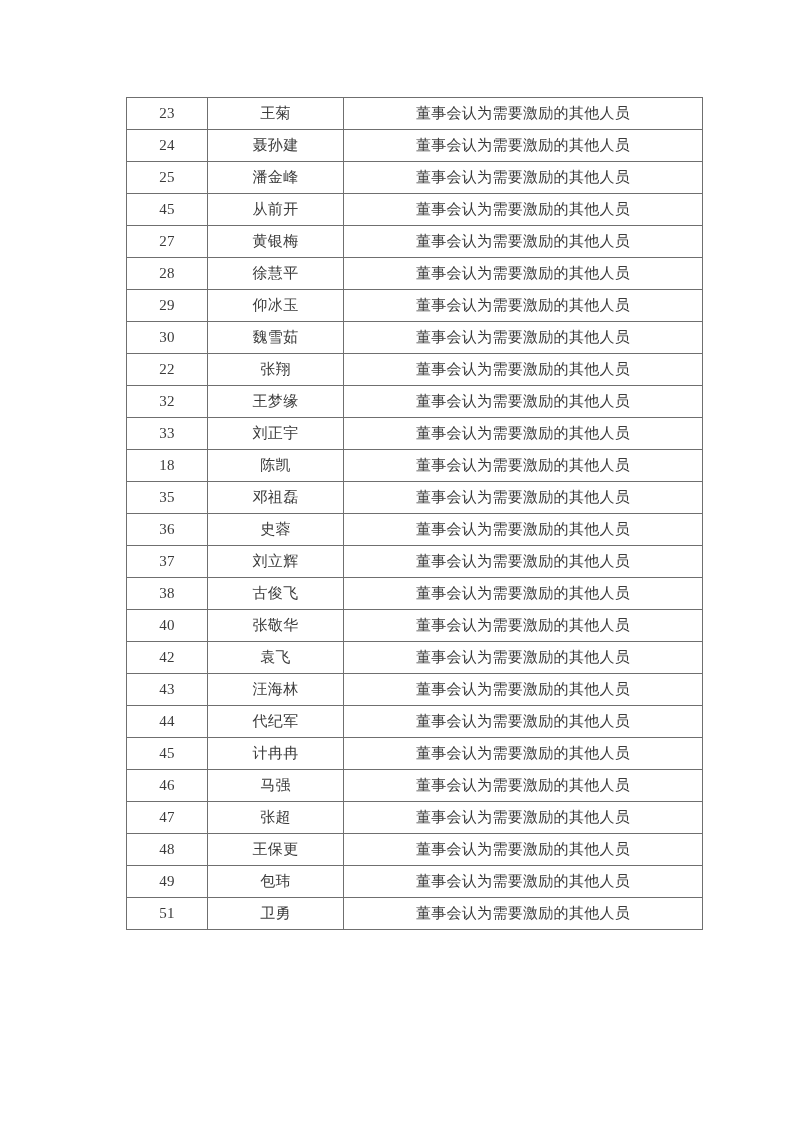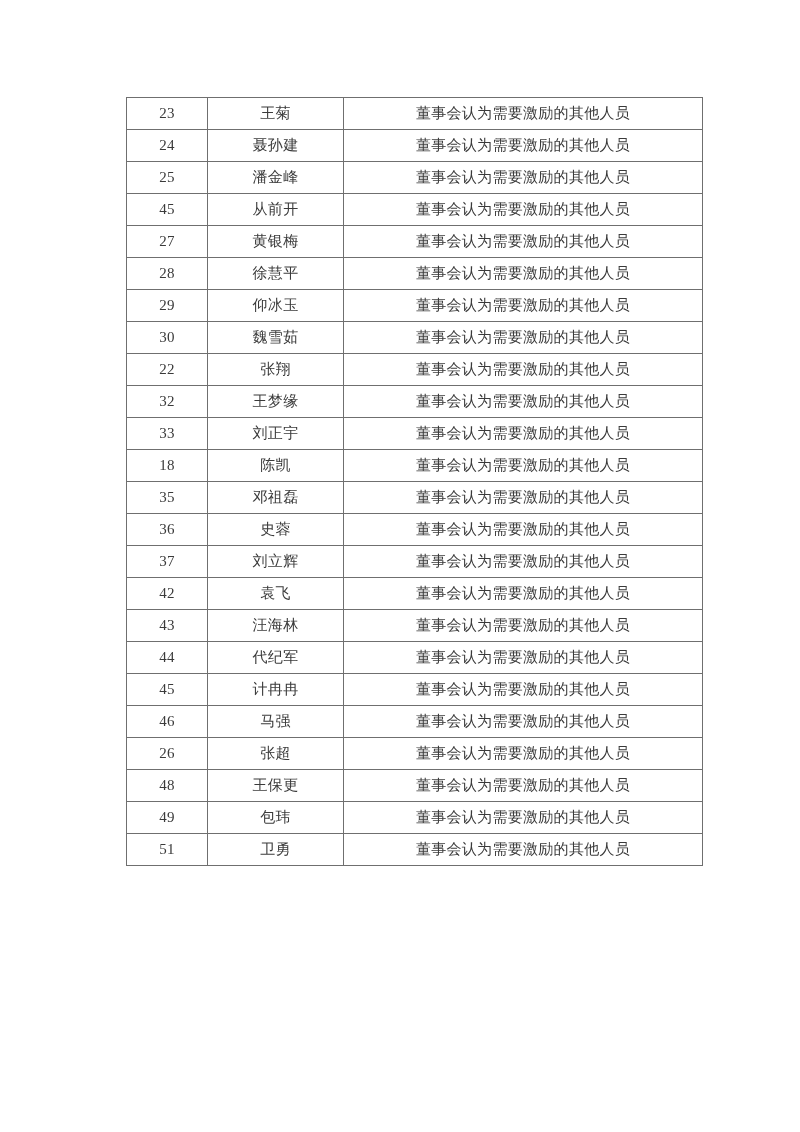--- a/index.html
+++ b/index.html
@@ -137,22 +137,32 @@
     <td class="c-name">史蓉</td>
     <td class="c-reason">董事会认为需要激励的其他人员</td>
   </tr>
 
   <tr>
     <td class="c-no">37</td>
     <td class="c-name">刘立辉</td>
     <td class="c-reason">董事会认为需要激励的其他人员</td>
   </tr>
 
-
-
+  <tr>
+    <td class="c-no">38</td>
+    <td class="c-name">古俊飞</td>
+    <td class="c-reason">董事会认为需要激励的其他人员</td>
+  </tr>
+
+
+  <tr>
+    <td class="c-no">40</td>
+    <td class="c-name">张敬华</td>
+    <td class="c-reason">董事会认为需要激励的其他人员</td>
+  </tr>
 
 
   <tr>
     <td class="c-no">42</td>
     <td class="c-name">袁飞</td>
     <td class="c-reason">董事会认为需要激励的其他人员</td>
   </tr>
 
   <tr>
     <td class="c-no">43</td>
@@ -172,21 +182,21 @@
     <td class="c-reason">董事会认为需要激励的其他人员</td>
   </tr>
 
   <tr>
     <td class="c-no">46</td>
     <td class="c-name">马强</td>
     <td class="c-reason">董事会认为需要激励的其他人员</td>
   </tr>
 
   <tr>
-    <td class="c-no">26</td>
+    <td class="c-no">47</td>
     <td class="c-name">张超</td>
     <td class="c-reason">董事会认为需要激励的其他人员</td>
   </tr>
 
   <tr>
     <td class="c-no">48</td>
     <td class="c-name">王保更</td>
     <td class="c-reason">董事会认为需要激励的其他人员</td>
   </tr>
 

